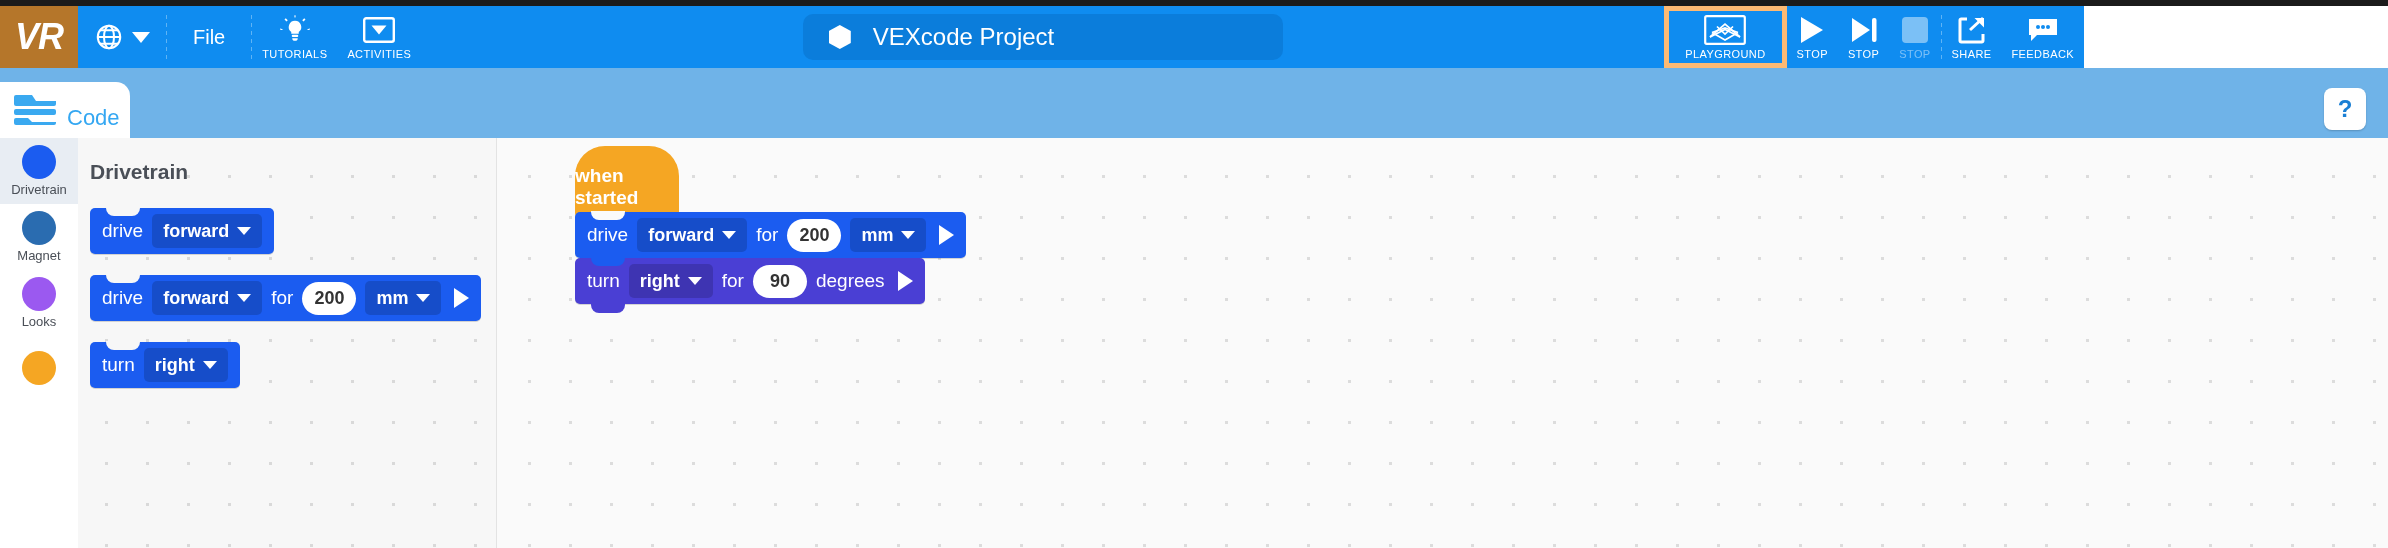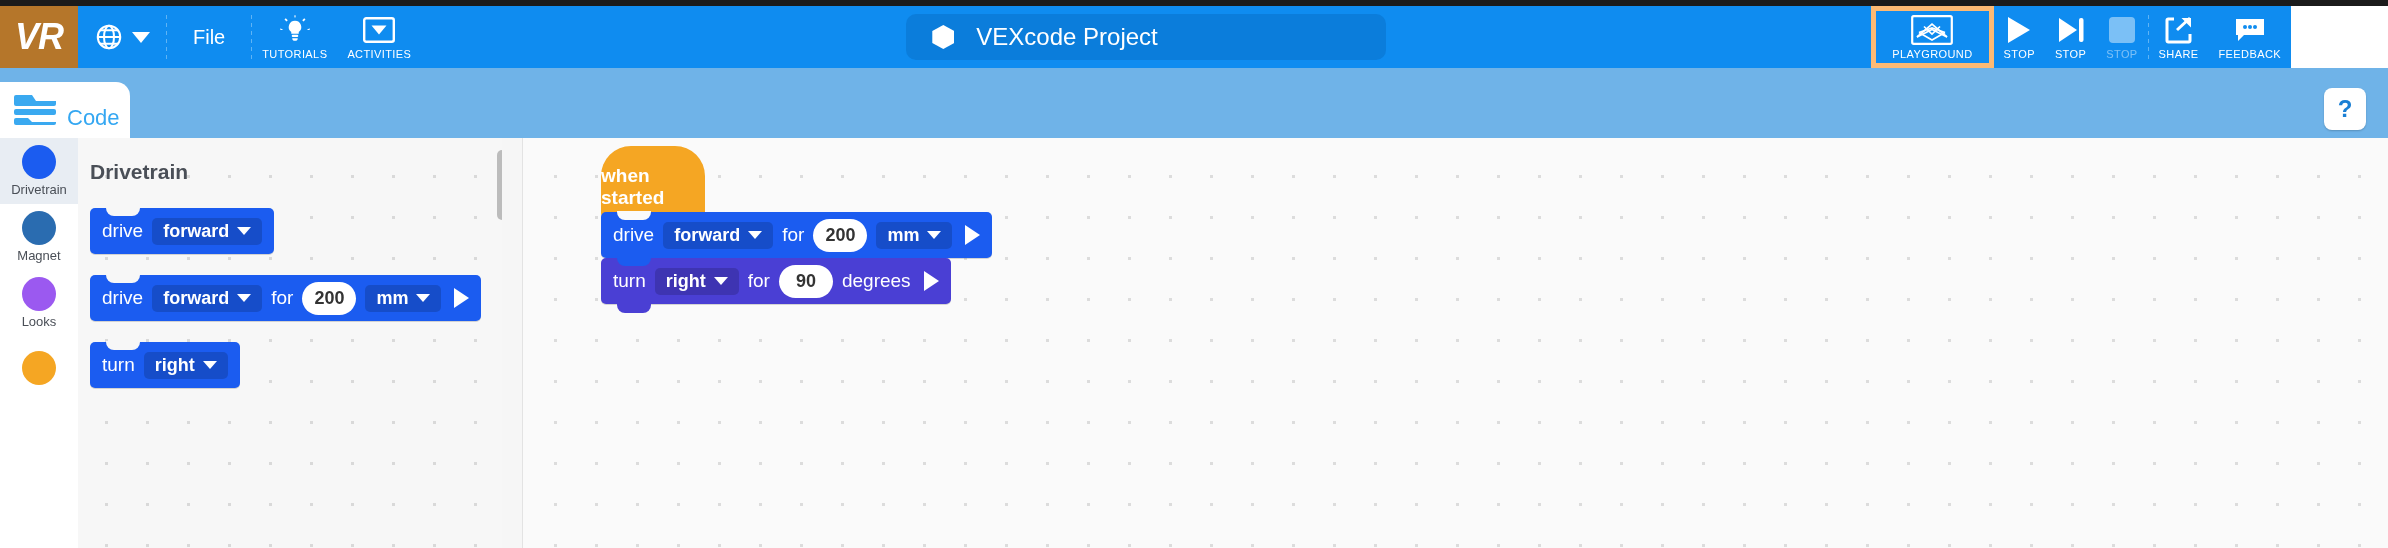--- a/index.html
+++ b/index.html
@@ -9,21 +9,21 @@
     background:#ffffff;
     -webkit-font-smoothing:antialiased;
   }
   #app { position:relative; width:2388px; height:548px; }
 
   
   .topstrip { position:absolute; left:0; top:0; width:2388px; height:6px; background:#1b1b1b; }
 
   
   .toolbar {
-    position:absolute; left:0; top:6px; width:2291px; height:62px;
+    position:absolute; left:0; top:6px; width:2084px; height:62px;
     background:#0f8cf0; display:flex; align-items:stretch;
   }
   .vr-logo {
     width:78px; background:#b5762a; display:flex; align-items:center; justify-content:center;
     color:#fff; font-style:italic; font-weight:bold; font-size:36px; letter-spacing:-1px;
     font-family:"Liberation Sans", sans-serif;
   }
   .tb-item {
     display:flex; flex-direction:column; align-items:center; justify-content:center;
     color:#fff; position:relative; padding:0 10px;
@@ -90,21 +90,21 @@
     background:#f7f7f7;
     background-image:radial-gradient(#d9d9d9 1.5px, transparent 1.6px);
     background-size:41px 41px; background-position:8px 18px;
     overflow:hidden;
   }
   .palette-title { position:absolute; left:12px; top:22px; font-size:21px; font-weight:bold; color:#4a4f57; }
 
   .pscroll { position:absolute; left:419px; top:12px; width:10px; height:70px; background:#bcbcbc; border-radius:5px; }
 
   .canvas {
-    position:absolute; left:522px; top:0; right:0; height:410px;
+    position:absolute; left:496px; top:0; right:0; height:410px;
     background:#fafafa; border-left:1px solid #e3e3e3;
     background-image:radial-gradient(#dcdcdc 1.5px, transparent 1.6px);
     background-size:41px 41px; background-position:12px 18px;
   }
 
   
   .blk {
     position:absolute; display:flex; align-items:center; gap:9px;
     color:#fff; font-size:19px; font-weight:bold; height:46px; padding:0 12px;
     border-radius:5px; box-shadow:0 1px 0 rgba(0,0,0,.15);
@@ -128,21 +128,21 @@
 
   .hat {
     position:absolute; background:#f5a623; color:#fff; font-size:19px; font-weight:bold;
     width:104px; height:72px; border-radius:30px 30px 5px 5px;
     display:flex; align-items:flex-end; justify-content:center; padding-bottom:9px;
   }
   .hat::after { content:""; position:absolute; left:16px; bottom:-9px; width:34px; height:9px;
     background:#f5a623; border-radius:0 0 8px 8px; }
 
   .drop {
-    background:rgba(0,0,0,.16); border-radius:5px; height:27px; padding:0 11px;
+    background:rgba(0,0,0,.16); border-radius:5px; height:34px; padding:0 11px;
     display:flex; align-items:center; gap:8px; font-size:18px;
   }
   .dcaret { width:0;height:0;border-left:7px solid transparent;border-right:7px solid transparent;border-top:8px solid #fff; }
   .numfield {
     background:#fff; color:#333; border-radius:17px; height:33px; min-width:54px;
     display:flex; align-items:center; justify-content:center; font-size:18px; font-weight:bold; padding:0 12px;
   }
   .runarrow { width:0;height:0;border-top:10px solid transparent;border-bottom:10px solid transparent;border-left:15px solid #fff; margin-left:4px;}
   .lbl-plain { font-weight:normal; }
 

